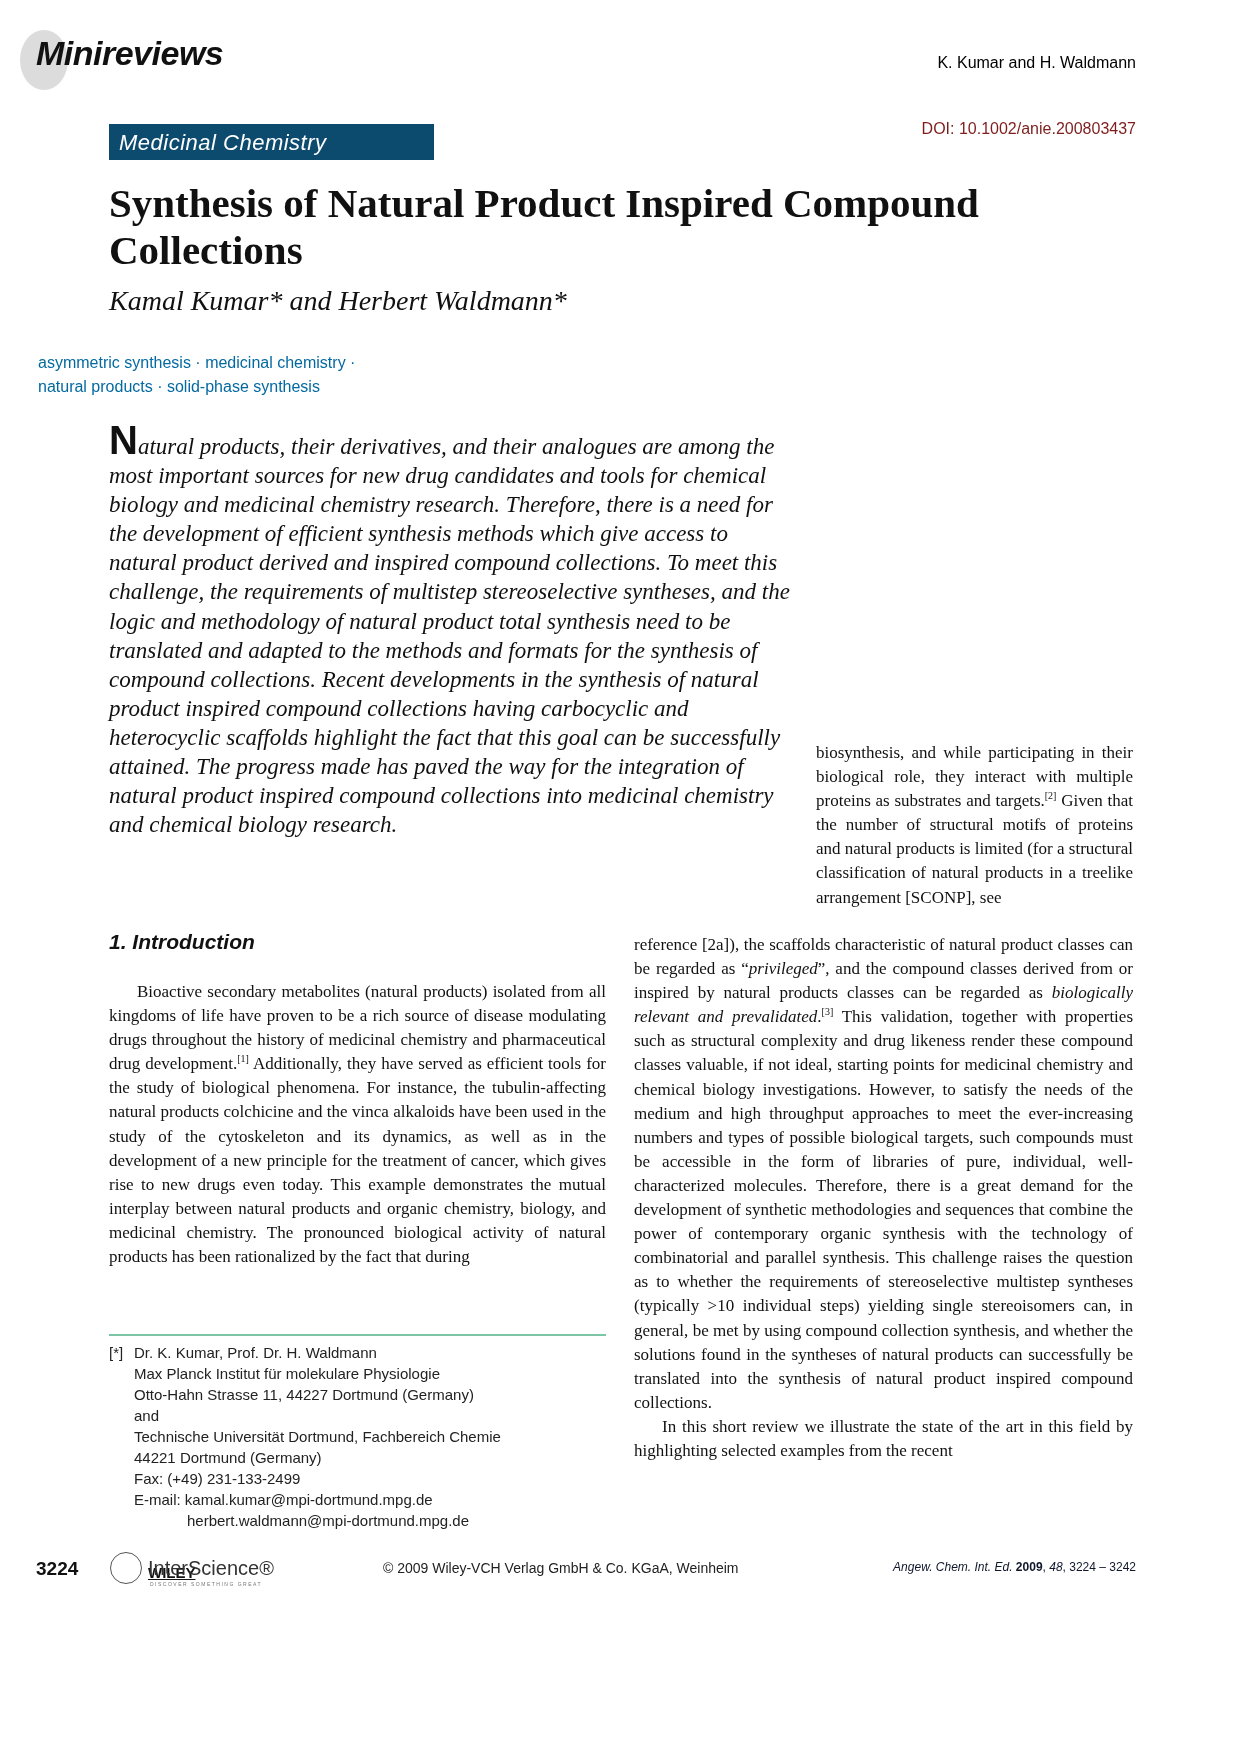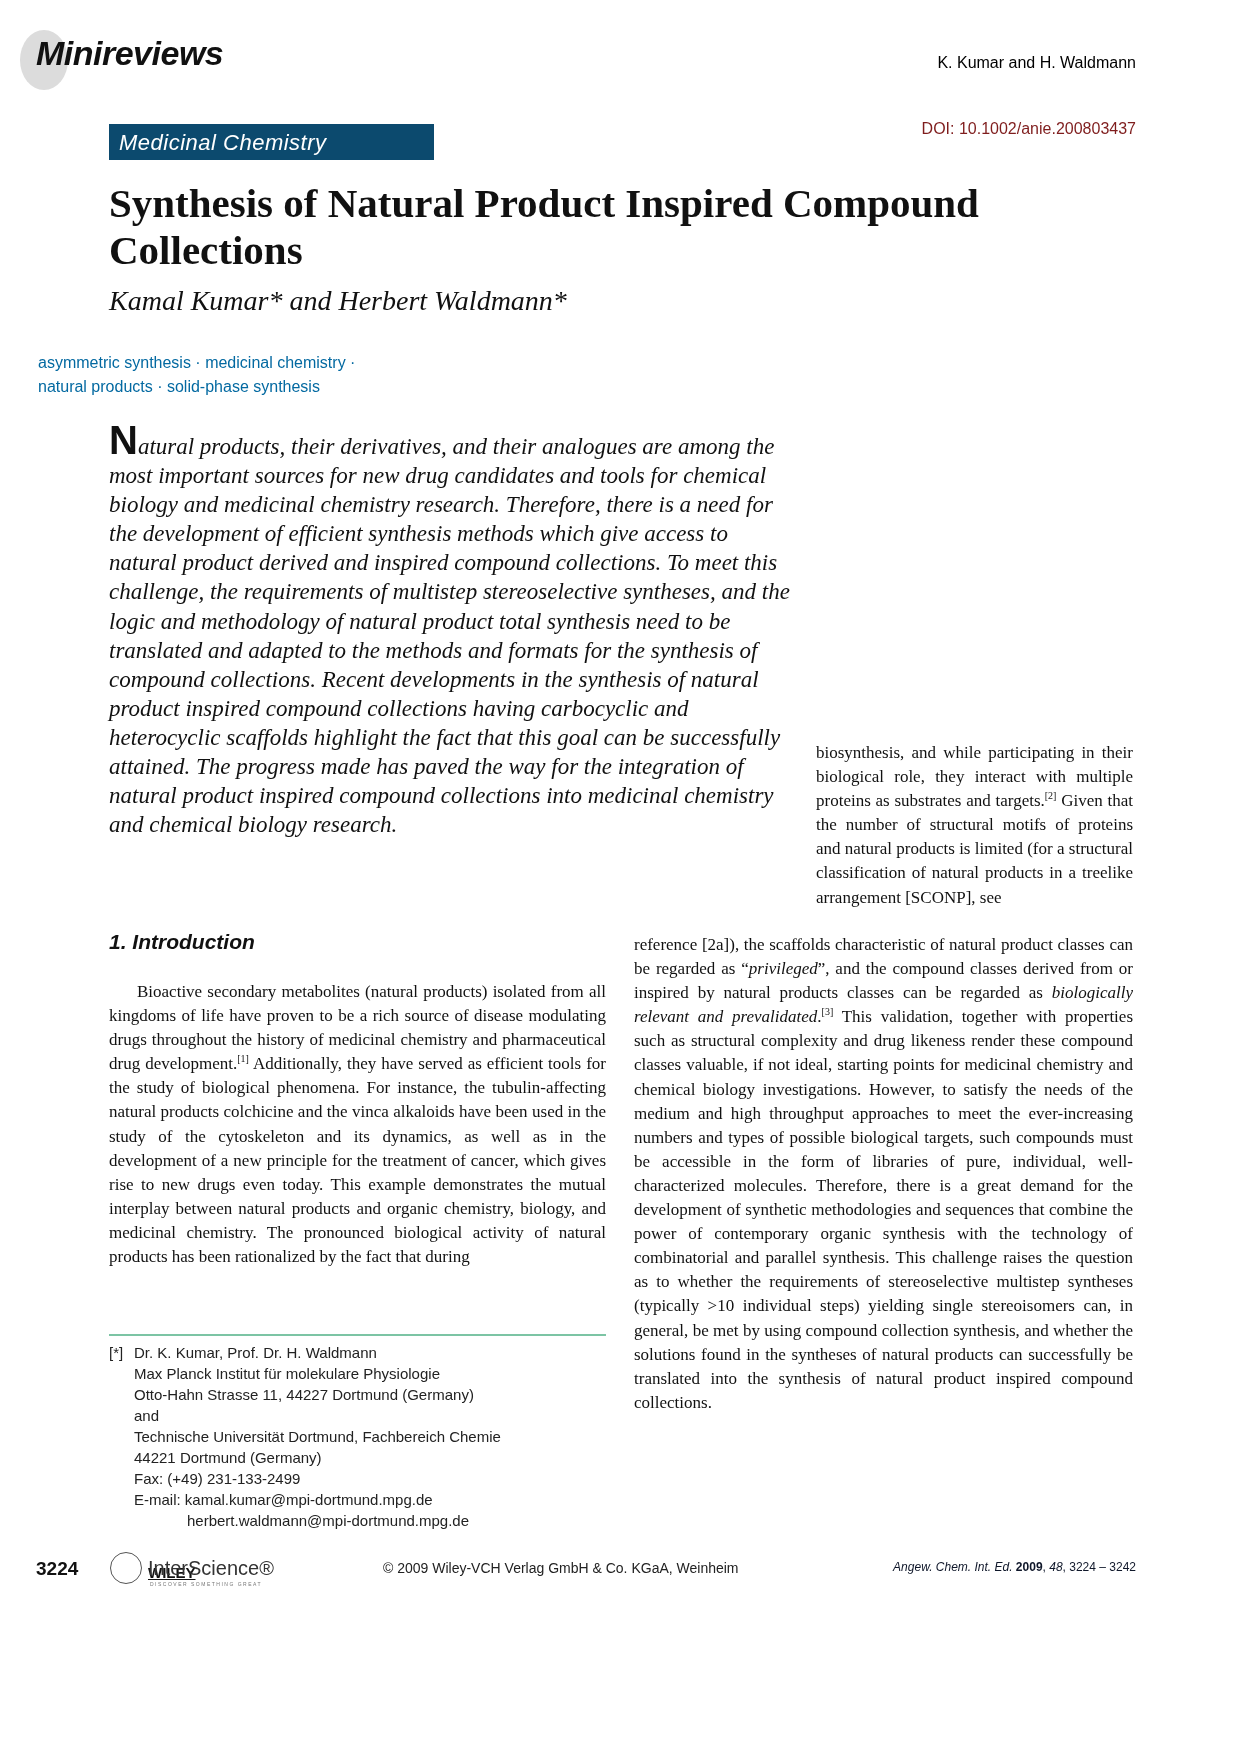--- a/index.html
+++ b/index.html
@@ -72,20 +72,21 @@
 <div class="abstract serif"><span class="dropcap">N</span><span>atural products, their derivatives, and their analogues are among the most important sources for new drug candidates and tools for chemical biology and medicinal chemistry research. Therefore, there is a need for the development of efficient synthesis methods which give access to natural product derived and inspired compound collections. To meet this challenge, the requirements of multistep stereoselective syntheses, and the logic and methodology of natural product total synthesis need to be translated and adapted to the methods and formats for the synthesis of compound collections. Recent developments in the synthesis of natural product inspired compound collections having carbocyclic and heterocyclic scaffolds highlight the fact that this goal can be successfully attained. The progress made has paved the way for the integration of natural product inspired compound collections into medicinal chemistry and chemical biology research.</span></div>
 
 <div class="col-right-top body serif"><span>biosynthesis, and while participating in their biological role, they interact with multiple proteins as substrates and targets.</span><sup>[2]</sup><span> Given that the number of structural motifs of proteins and natural products is limited (for a structural classification of natural products in a treelike arrangement [SCONP], see</span></div>
 
 <div class="intro-heading sans">1. Introduction</div>
 
 <div class="col-left body serif indent"><span>Bioactive secondary metabolites (natural products) isolated from all kingdoms of life have proven to be a rich source of disease modulating drugs throughout the history of medicinal chemistry and pharmaceutical drug development.</span><sup>[1]</sup><span> Additionally, they have served as efficient tools for the study of biological phenomena. For instance, the tubulin-affecting natural products colchicine and the vinca alkaloids have been used in the study of the cytoskeleton and its dynamics, as well as in the development of a new principle for the treatment of cancer, which gives rise to new drugs even today. This example demonstrates the mutual interplay between natural products and organic chemistry, biology, and medicinal chemistry. The pronounced biological activity of natural products has been rationalized by the fact that during</span></div>
 
 <div class="col-right body serif">
   <div><span>reference [2a]), the scaffolds characteristic of natural product classes can be regarded as “</span><i>privileged</i><span>”, and the compound classes derived from or inspired by natural products classes can be regarded as </span><i>biologically relevant and prevalidated</i><span>.</span><sup>[3]</sup><span> This validation, together with properties such as structural complexity and drug likeness render these compound classes valuable, if not ideal, starting points for medicinal chemistry and chemical biology investigations. However, to satisfy the needs of the medium and high throughput approaches to meet the ever-increasing numbers and types of possible biological targets, such compounds must be accessible in the form of libraries of pure, individual, well-characterized molecules. Therefore, there is a great demand for the development of synthetic methodologies and sequences that combine the power of contemporary organic synthesis with the technology of combinatorial and parallel synthesis. This challenge raises the question as to whether the requirements of stereoselective multistep syntheses (typically &gt;10 individual steps) yielding single stereoisomers can, in general, be met by using compound collection synthesis, and whether the solutions found in the syntheses of natural products can successfully be translated into the synthesis of natural product inspired compound collections.</span></div>
+  <div class="indent">In this short review we illustrate the state of the art in this field by highlighting selected examples from the recent</div>
 </div>
 
 <div class="fn-rule"></div>
 <div class="footnote sans">
   <span class="mark">[*]</span>
   <div class="lines">
     <div>Dr. K. Kumar, Prof. Dr. H. Waldmann</div>
     <div>Max Planck Institut für molekulare Physiologie</div>
     <div>Otto-Hahn Strasse 11, 44227 Dortmund (Germany)</div>
     <div>and</div>

